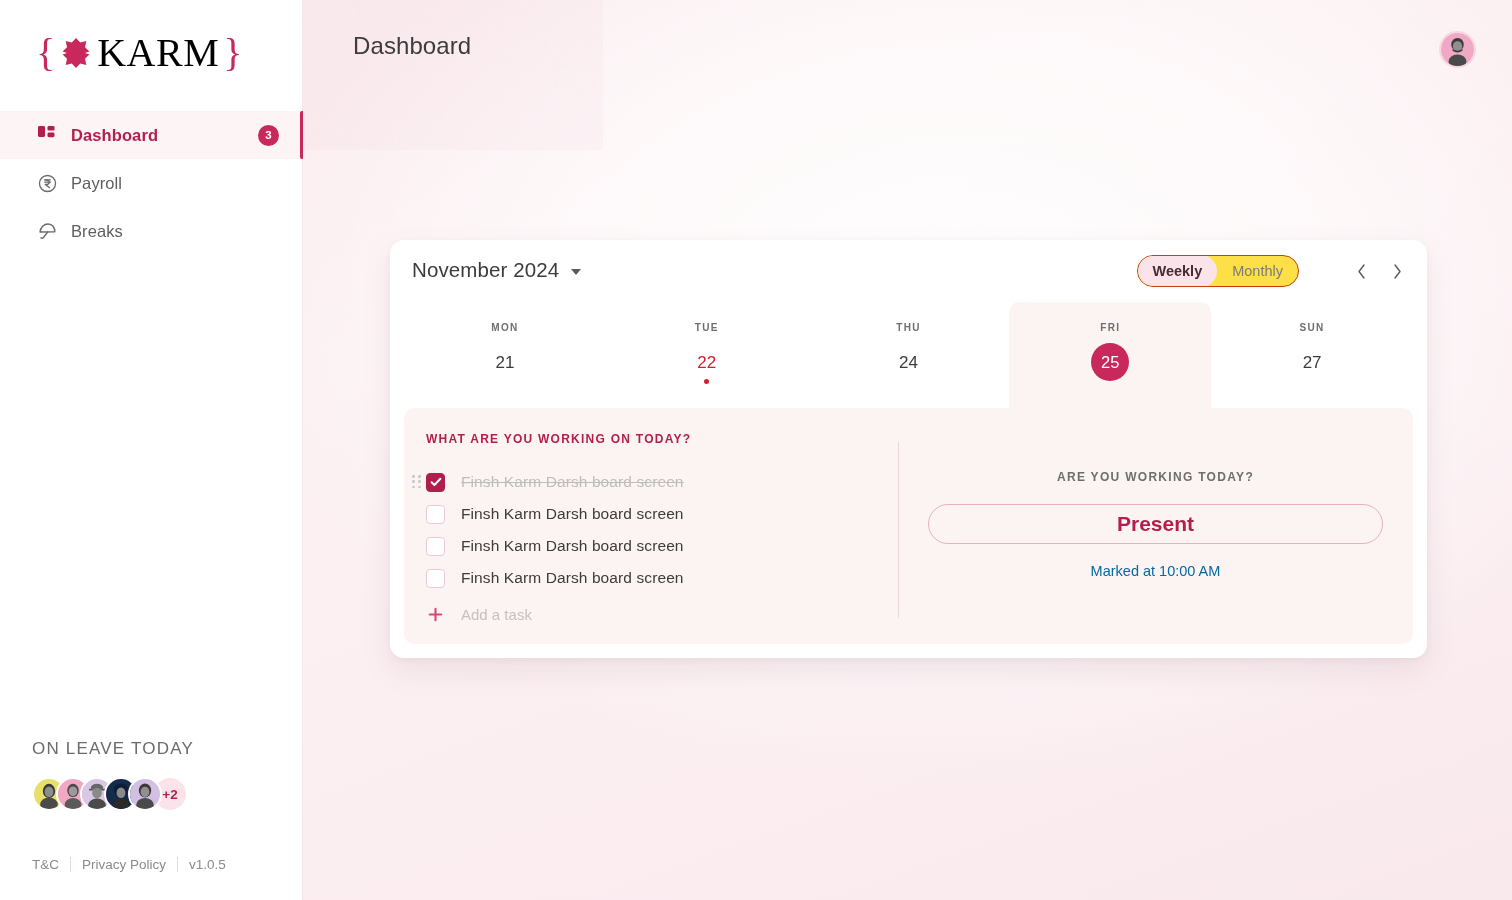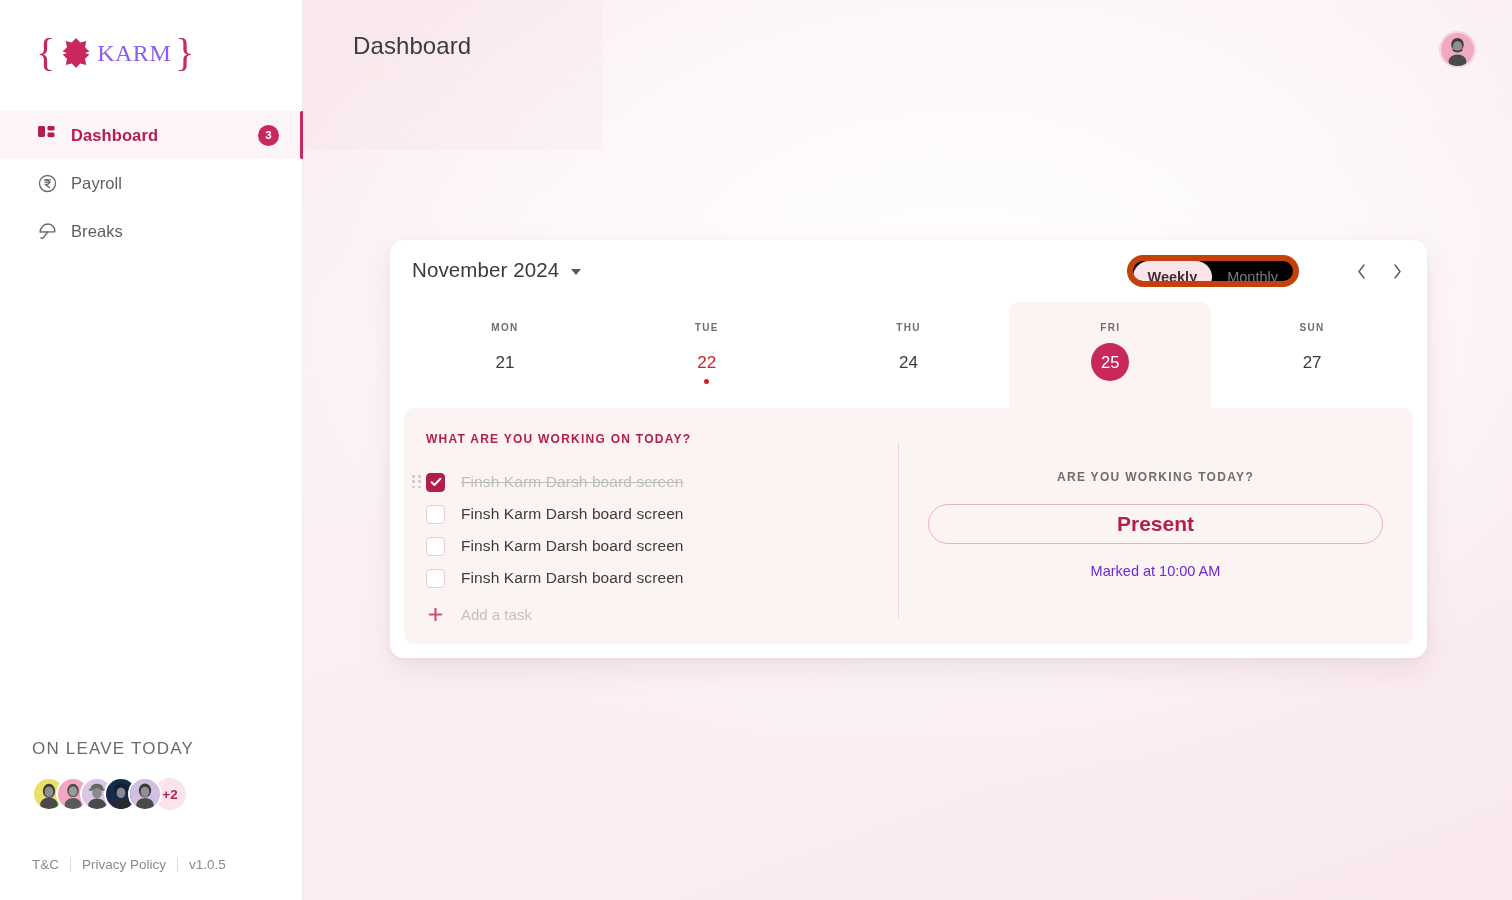--- a/index.html
+++ b/index.html
@@ -25,22 +25,22 @@
   }
   .brace {
     font-family: "Liberation Serif", serif;
     font-size: 40px; color: #C8285C; font-weight: 400;
     line-height: 1;
   }
   .logo-star { width: 34px; height: 34px; position: relative; }
   .logo-star svg { display:block; }
   .logo-text {
     font-family: "Liberation Serif", serif;
-    font-size: 24px; letter-spacing: 0.5px;
-    color: #8b5cf6; line-height: 1; font-weight: 400;
+    font-size: 40px; letter-spacing: 0.5px;
+    color: #000000; line-height: 1; font-weight: 400;
   }
 
   .nav { position: absolute; top: 111px; left: 0; width: 303px; }
   .nav-item {
     position: relative;
     display: flex; align-items: center;
     height: 48px; padding-left: 36px; padding-right: 24px;
     cursor: pointer;
   }
   .nav-item + .nav-item { margin-top: 0px; }
@@ -128,23 +128,23 @@
     display: flex; align-items: center; gap: 12px; cursor: pointer;
   }
   .month-txt { font-size: 20.5px; color: #3B3B3B; letter-spacing: .1px; }
   .caret {
     width: 0; height: 0; border-left: 5.5px solid transparent;
     border-right: 5.5px solid transparent; border-top: 6.5px solid #5A5A5A;
     margin-top: 3px;
   }
   .view-toggle {
     position: absolute; right: 128px; top: 15px;
-    display: flex; align-items: flex-start;
-    border: 6px solid #c2410c; border-radius: 999px; overflow: hidden;
-    background: #000000; height: 32px;
+    display: flex; align-items: center;
+    border: 1px solid #c2410c; border-radius: 999px; overflow: hidden;
+    background: #fde047; height: 32px;
   }
   .view-toggle .opt {
     padding: 0 15px; height: 32px; display: flex; align-items: center;
     font-size: 14.5px; color: #7B7B7B; cursor: pointer; white-space: nowrap;
   }
   .view-toggle .opt.sel {
     background: #FAE4EA; color: #4A2A33; font-weight: 700; border-radius: 999px;
   }
   .nav-arrows { position: absolute; right: 22px; top: 17px; display: flex; gap: 20px; }
   .arw { width: 16px; height: 28px; cursor: pointer; display:flex; align-items:center; justify-content:center; }
@@ -222,21 +222,21 @@
     font-size: 12px; font-weight: 700; letter-spacing: 1.3px; color: #6E6E6E;
     text-transform: uppercase;
   }
   .present-btn {
     margin-top: 20px; width: 455px; height: 40px;
     border: 1.3px solid #EBAFC3; border-radius: 999px; background: transparent;
     display: flex; align-items: center; justify-content: center;
     color: #B41E4E; font-size: 21px; font-weight: 700; cursor: pointer;
     font-family: "Liberation Sans", sans-serif;
   }
-  .marked { margin-top: 19px; font-size: 14.5px; color: #6d28d9; }
+  .marked { margin-top: 19px; font-size: 14.5px; color: #0369a1; }
 </style>
 </head>
 <body>
 
 <div id="app">
 
   <aside id="sidebar">
 
     <div class="logo-wrap">
       <span class="brace">{</span>

